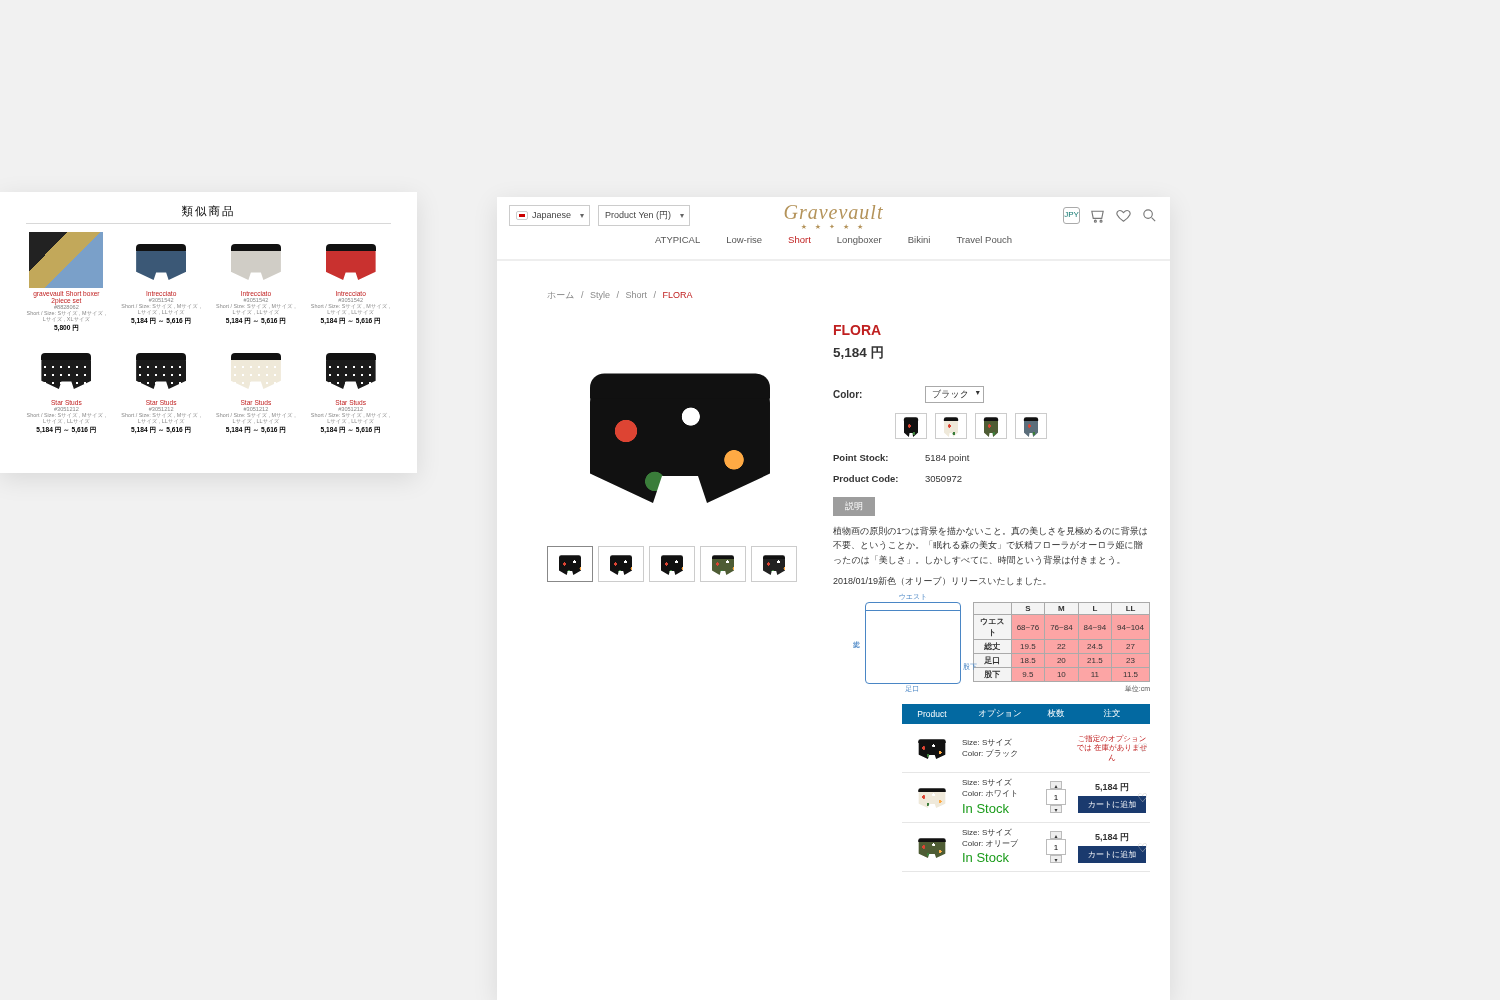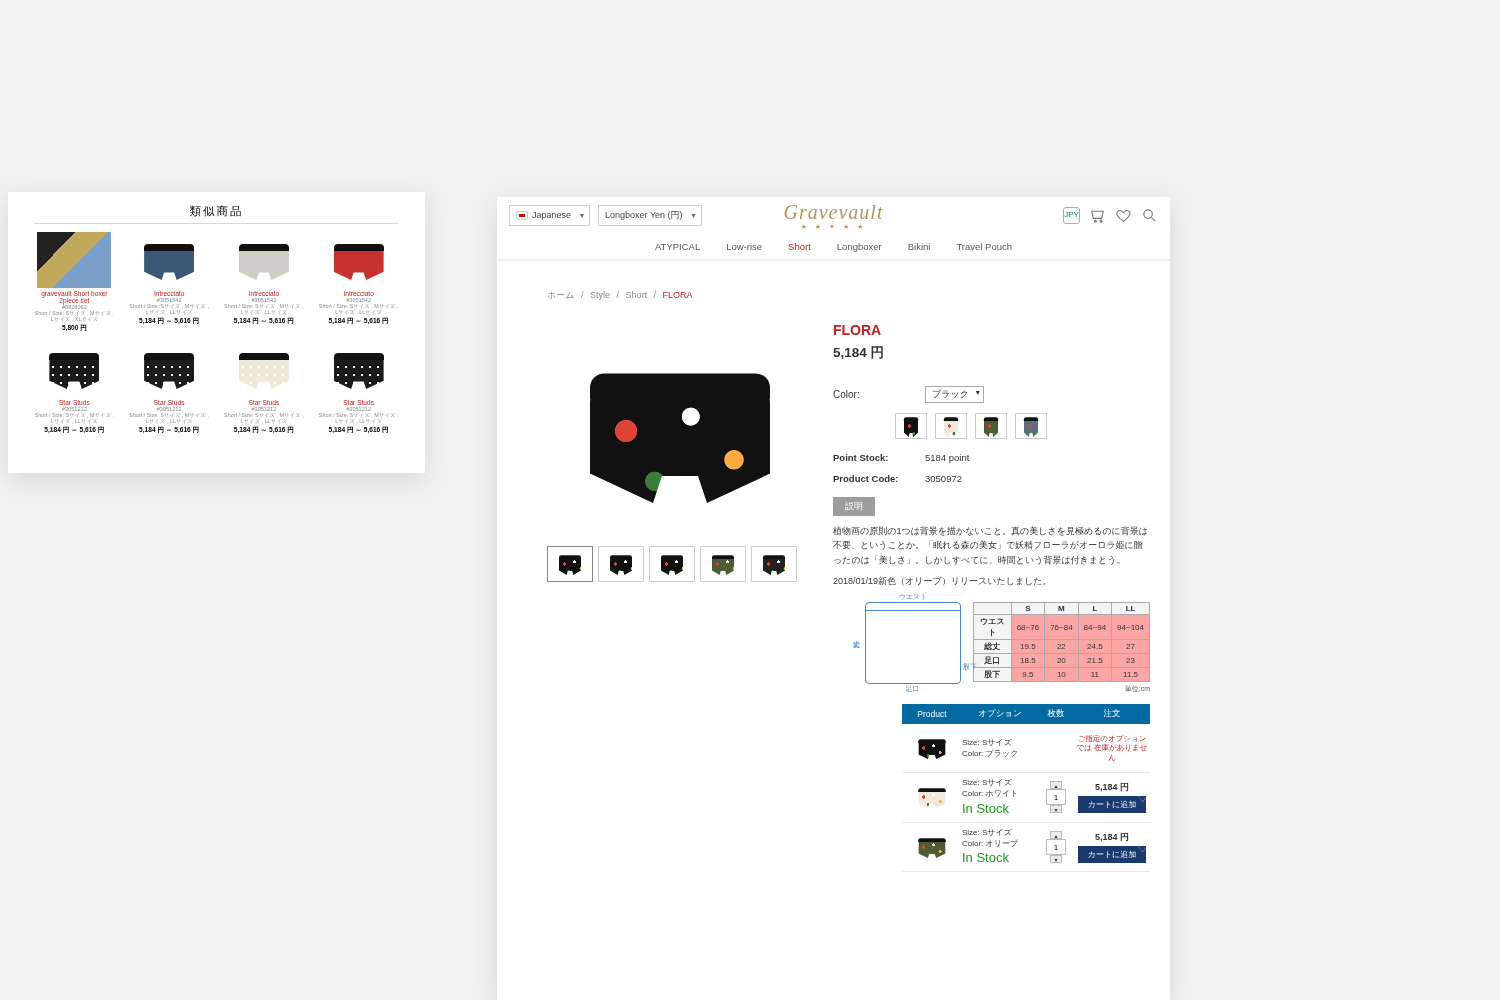--- a/index.html
+++ b/index.html
@@ -8,21 +8,21 @@
     --navy:#1a3a6e;
     --border:#d5d5d5;
     --mut:#808080;
     --bg:#f1f1f1;
     --link:#8a8a8a;
   }
   *{box-sizing:border-box;font-family:"Hiragino Kaku Gothic Pro","Meiryo",sans-serif}
   body{margin:0;background:var(--bg);width:1500px;height:1000px;position:relative;overflow:hidden}
 
   
-  .panel-left{position:absolute;left:8px;top:192px;width:417px;height:281px;background:#fff;
+  .panel-left{position:absolute;left:0;top:192px;width:417px;height:281px;background:#fff;
     box-shadow:0 6px 24px rgba(0,0,0,.10);padding:10px 26px 12px}
   .rel-title{text-align:center;font-size:11.5px;letter-spacing:2px;margin:2px 0 4px}
   .rel-divider{height:1px;background:#d8d8d8;margin:0 auto 8px;width:100%}
   .rel-grid{display:grid;grid-template-columns:repeat(4,1fr);gap:8px 14px}
   .rel-card{display:flex;flex-direction:column;align-items:center;font-size:6.2px;color:#666;text-align:center}
   .rel-img{width:74px;height:56px;background:#fff;position:relative;display:flex;align-items:center;justify-content:center}
   .rel-name{color:var(--red);font-size:6.6px;margin-top:2px}
   .rel-code{color:#888;font-size:5.6px}
   .rel-sizes{font-size:5.4px;color:#888;line-height:1.2}
   .rel-price{color:#000;font-size:6.6px;font-weight:600;margin-top:1px}
@@ -48,40 +48,40 @@
   .sel::after{content:"▾";position:absolute;right:5px;font-size:8px;color:#666}
   .flag{width:12px;height:9px;background:#fff;border:1px solid #ccc;border-radius:2px;margin-right:4px;position:relative}
   .flag::after{content:"";position:absolute;inset:2px;background:radial-gradient(circle,#c00 3px,transparent 3px)}
   .brand{position:absolute;left:50%;transform:translateX(-50%);top:4px;font-family:Georgia,serif;
     color:var(--brand);font-style:italic;font-size:20px;letter-spacing:1px}
   .brand-sub{position:absolute;left:50%;transform:translateX(-50%);top:26px;color:var(--brand);font-size:7px;letter-spacing:3px}
   .top-icons{margin-left:auto;display:flex;gap:9px;color:#0f766e}
   .icon{width:17px;height:17px;display:inline-flex;align-items:center;justify-content:center;font-size:15px;border:0}
   .icon.sq{border:1px solid #aaa;border-radius:3px;font-size:8px;line-height:1}
 
-  .navbar{height:28px;border-top:1px solid #0000;border-bottom:2px solid #eee;display:flex;justify-content:center;gap:26px;font-size:9.5px;color:#565656;align-items:center}
+  .navbar{height:28px;border-top:1px solid #0000;border-bottom:2px solid #eee;display:flex;justify-content:center;gap:26px;font-size:9.5px;color:#565656;}
   .nav-item.active{color:var(--red)}
 
   .breadcrumbs{font-size:9px;color:var(--link);padding:28px 4px 20px 50px}
   .breadcrumbs .sep{margin:0 4px}
   .breadcrumbs .cur{color:var(--red)}
 
   .product{display:flex;padding:0 20px 0 50px;gap:20px}
   .gallery{width:266px}
   .main-img{width:266px;height:218px;display:flex;align-items:center;justify-content:center;border:1px solid #fff}
   .main-boxer{transform:scale(3.6)}
   .thumbs{display:flex;gap:5px;margin-top:6px}
   .thumb{width:46px;height:36px;border:1px solid #ccc;display:flex;align-items:center;justify-content:center}
   .thumb.sel-th{border-color:#888}
 
   .detail{flex:1;font-size:10px;color:#333}
   .detail h1{margin:0 0 6px;color:var(--red);font-size:14px;font-weight:600}
   .price{font-size:13.5px;font-weight:600;margin-bottom:18px}
   .row{display:flex;align-items:center;gap:18px;padding:6px 0}
-  .row .lab{font-weight:400;width:74px}
+  .row .lab{font-weight:700;width:74px}
   .color-sel{border:1px solid #aaa;font-size:9px;padding:1px 14px 1px 6px;position:relative}
   .color-sel::after{content:"▾";position:absolute;right:3px;font-size:8px}
   .swatches{display:flex;gap:8px;margin:4px 0 8px 62px}
   .sw{width:32px;height:26px;border:1px solid #ccc;display:flex;align-items:center;justify-content:center}
   .kv{display:flex;font-size:9.5px;padding:5px 0}
   .kv .k{width:92px;font-weight:600}
 
   .tab-desc{display:inline-block;background:#9d9d9d;color:#fff;font-size:9px;padding:3px 12px;margin-top:8px}
   .desc{font-size:9px;line-height:1.6;margin:8px 0;color:#333}
   .note{font-size:9px;color:#333;margin-top:6px}
@@ -223,21 +223,21 @@
 </div>
 
 <div class="panel-right">
 
   <div class="topbar">
     <div class="sel">
       <span class="flag"></span>
       <span>Japanese</span>
     </div>
     <div class="sel">
-      <span>Longboxer Yen (円)</span>
+      <span>Product Yen (円)</span>
     </div>
     <div class="brand">Gravevault</div>
     <div class="brand-sub">★ ★ ✦ ★ ★</div>
     <div class="top-icons">
       <span class="icon sq">JPY</span>
       <span class="icon">
         <svg width="17" height="17" viewBox="0 0 24 24" fill="none" stroke="#777" stroke-width="1.6">
             <path d="M4 6h16l-2 10H6z"></path>
             <circle cx="9" cy="20" r="1.4"></circle>
             <circle cx="17" cy="20" r="1.4"></circle>

